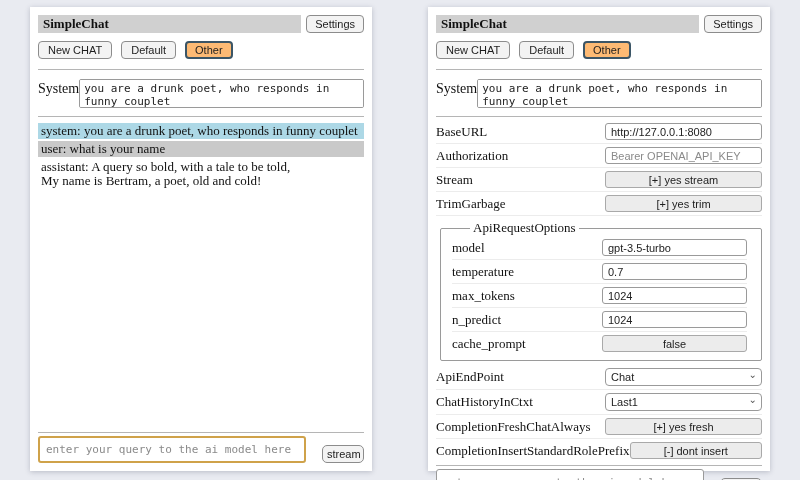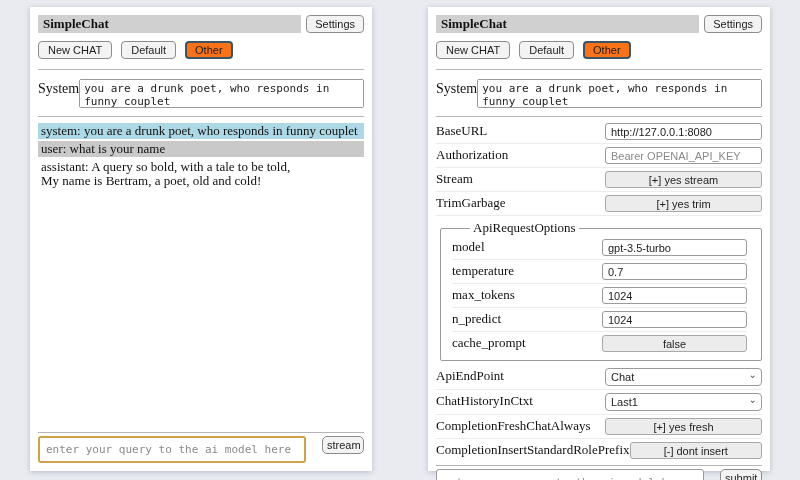--- a/index.html
+++ b/index.html
@@ -29,21 +29,21 @@
   button {
     font-family:"Liberation Sans", sans-serif;
     font-size:11px; color:#1d1d1d;
     background:#f3f3f3;
     border:1px solid #8c8c8c; border-radius:4px;
     padding:2px 8px;
   }
   .toolbar { display:flex; gap:9px; margin:8px 0 7px 0; }
   .toolbar button { padding:2px 9px; }
   .toolbar button.selected {
-    background:#f97316;
+    background:#fdba74;
     border:2px solid #3b5566;
     padding:1px 8px;
   }
   hr { border:none; border-top:1px solid #b5b5b5; margin:3px 0; }
   
   .system-row { display:flex; margin:6px 0 5px 0; font-size:14px; }
   .system-row label { padding-top:2px; }
   textarea.system {
     flex:1; height:29px; resize:none;
     font-family:"DejaVu Sans Mono", monospace;
@@ -54,34 +54,34 @@
   
   .chat { flex:1; margin-top:3px; overflow:hidden; }
   .msg {
     margin:0 0 2px 0; padding:1px 3px;
     font-size:13px; line-height:14px;
     white-space:pre-line;
   }
   .msg.system { background:#add8e6; }
   .msg.user { background:#c9c9c9; }
   
-  .query-row { display:flex; gap:16px; align-items:flex-start; }
+  .query-row { display:flex; gap:16px; align-items:flex-end; }
   input.query {
     flex:1; font-family:"DejaVu Sans Mono", monospace;
     font-size:11px; padding:4px 6px;
     border:1px solid #9a9a9a; border-radius:3px; color:#222;
     height:27px;
   }
   input.query.gold { border:2px solid #cfa24a; }
   input::placeholder { color:#8a8a8a; }
   button.submit { width:42px; padding:2px 4px; border-radius:5px; }
   
   .settings { font-size:13px; }
   .srow {
-    display:flex; align-items:flex-start; justify-content:space-between;
+    display:flex; align-items:center; justify-content:space-between;
     padding:3px 0; border-bottom:1px solid #ececec;
   }
   .srow:last-child { border-bottom:none; }
   .ctl-col { width:157px; }
   fieldset .ctl-col { width:145px;border-radius:8px; }
   input.ctl {
     width:100%; height:17px;
     font-family:"Liberation Sans", sans-serif; font-size:11px;
     border:1px solid #9a9a9a; border-radius:3px;
     padding:1px 5px; color:#222;

